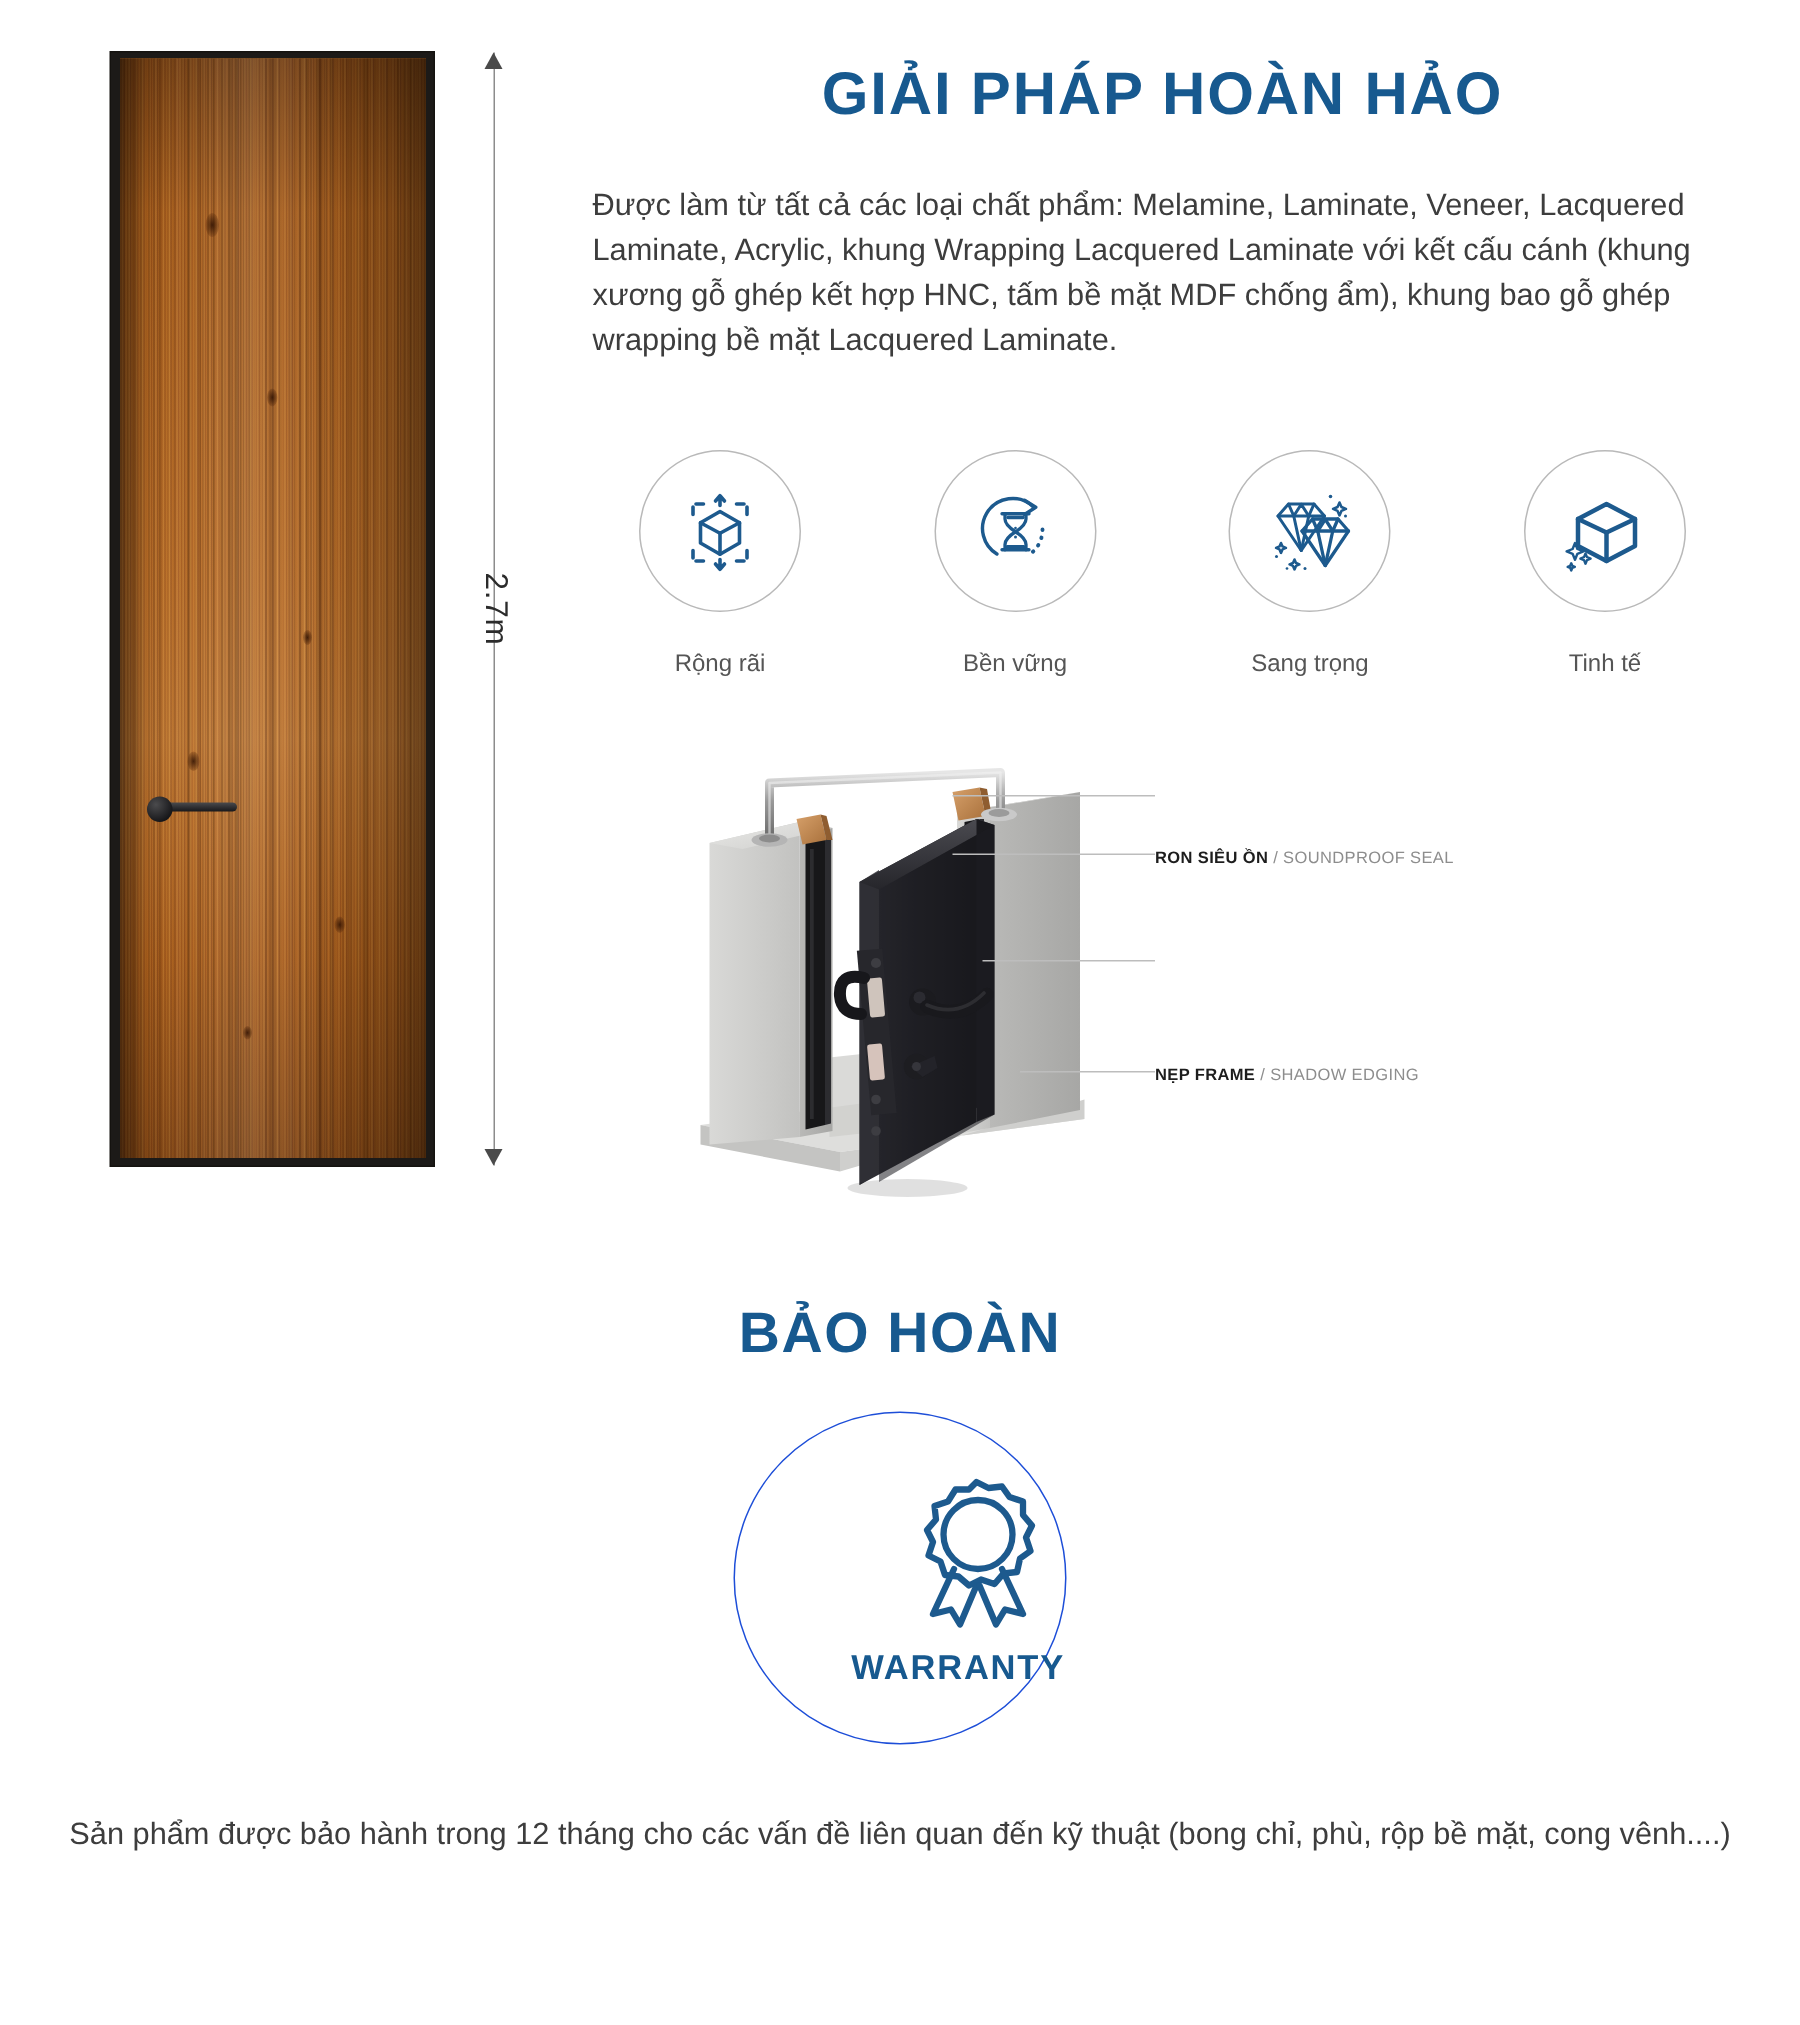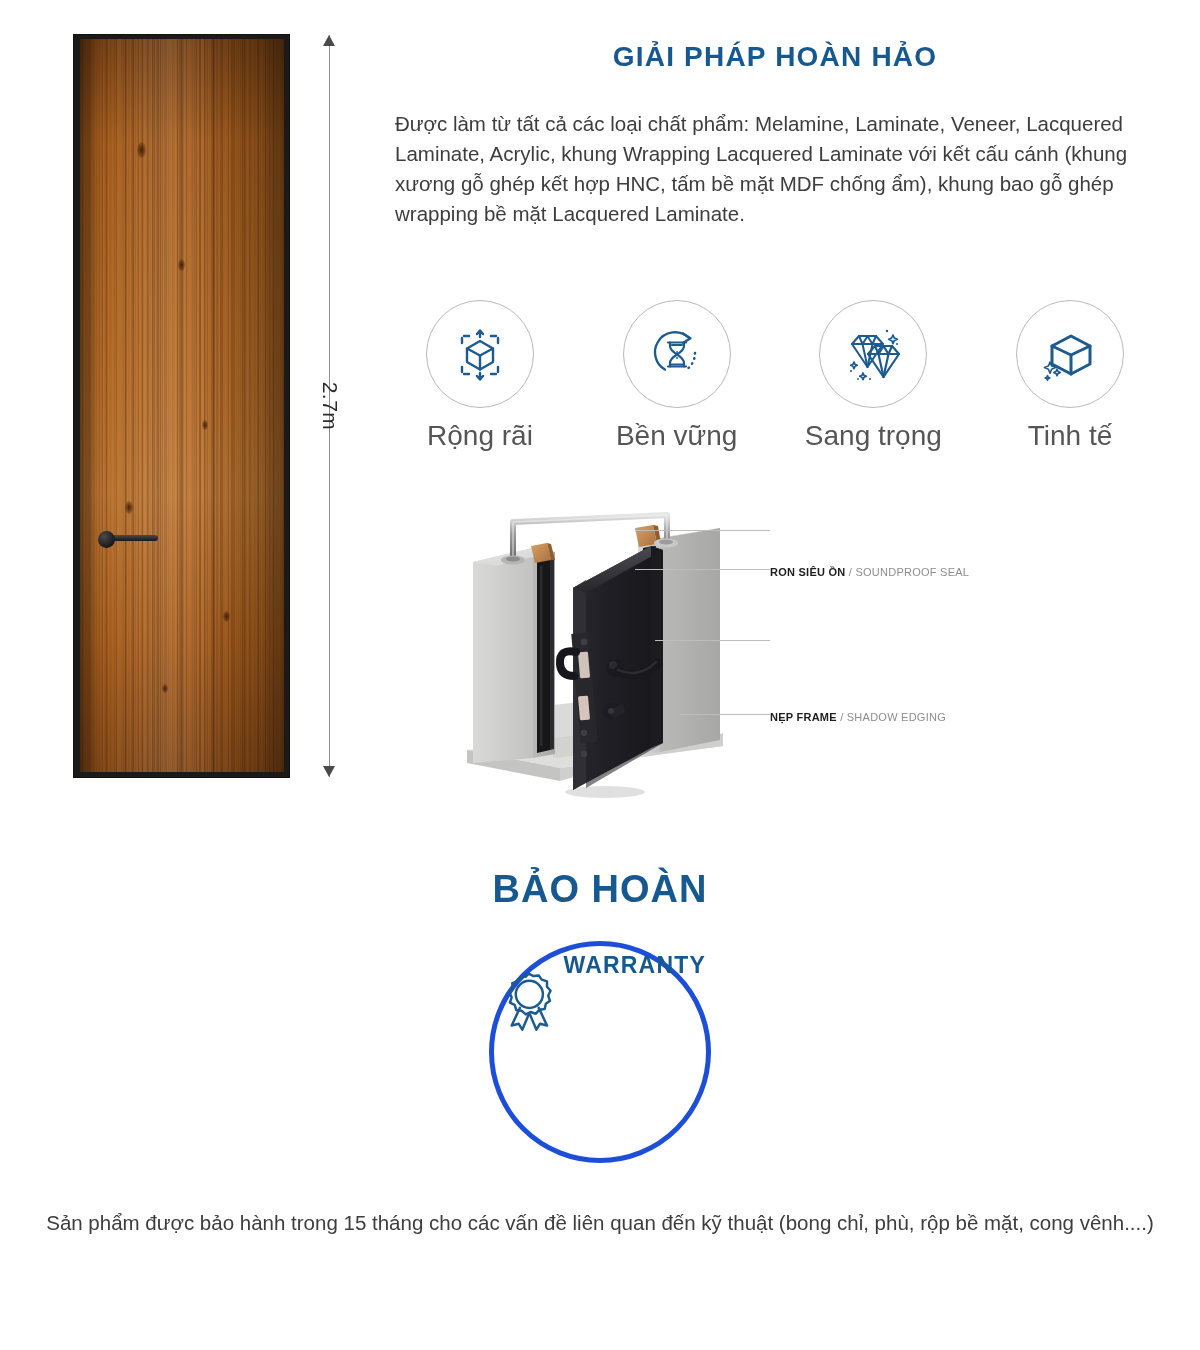--- a/index.html
+++ b/index.html
@@ -74,41 +74,41 @@
     transform: translate(-50%,-50%) rotate(90deg);
     white-space: nowrap; font-size: 21px; color: #2b2b2b;
     font-family: "Liberation Sans", sans-serif; letter-spacing: .5px;
   }
 
   
   .right { position: absolute; left: 395px; top: 0; width: 760px; }
 
   .main-title {
     text-align: center; color: #17598f;
-    font-size: 28px; font-weight: 700; letter-spacing: 1.2px;
+    font-size: 40px; font-weight: 700; letter-spacing: 1.2px;
     margin-top: 41px;
   }
   .intro {
     margin-top: 36px; width: 748px;
     font-size: 20.5px; line-height: 30px; color: #3d3d3d; font-weight: 400;
   }
 
   
   .features {
     position: absolute; left: 395px; top: 300px;
     width: 760px; display: flex; justify-content: space-between;
   }
   .feature { width: 170px; display: flex; flex-direction: column; align-items: center; }
   .feature-circle {
     width: 108px; height: 108px; border-radius: 50%;
     border: 1px solid #b9b9b9; display: flex; align-items: center; justify-content: center;
     background: #fff;
   }
   .feature-label {
-    margin-top: 12px; font-size: 28px; color: #555; text-align: center; white-space: nowrap;
+    margin-top: 26px; font-size: 16px; color: #555; text-align: center; white-space: nowrap;
   }
 
   
   .cross-wrap { position: absolute; left: 455px; top: 500px; width: 300px; height: 310px; }
   .cross-svg { position: absolute; left: 0; top: 0; }
 
   .callouts { position: absolute; left: 640px; top: 500px; width: 420px; height: 250px; }
   .lead-line { position: absolute; height: 1px; background: #bdbdbd; }
   .callout { position: absolute; left: 130px; width: 290px; }
   .callout .vn {
@@ -122,22 +122,22 @@
   .callout .en-block { display: block; font-size: 11px; color: #8d8d8d; letter-spacing:.25px; }
 
   
   .warranty-title {
     position: absolute; left: 0; right: 0; top: 868px;
     text-align: center; color: #17598f; font-size: 38px; font-weight: 700; letter-spacing: 1px;
   }
   .warranty-badge {
     position: absolute; left: 489px; top: 941px;
     width: 222px; height: 222px; border-radius: 50%;
-    border: 5px solid #1d4ed8; background: #fff;
-    display: flex; flex-direction: row; align-items: flex-start; justify-content: center;
+    border: 1px solid #1d4ed8; background: #fff;
+    display: flex; flex-direction: column; align-items: flex-end; justify-content: center;
   }
   .warranty-word {
     margin-top: 6px; color: #17598f; font-size: 23px; font-weight: 700; letter-spacing: 1.2px;
   }
   .warranty-note {
     position: absolute; left: 0; right: 0; top: 1208px;
     text-align: center; font-size: 20.5px; line-height: 30px; color: #3d3d3d;
   }
 </style>
 </head>
@@ -510,15 +510,15 @@
         <path d="M59 8
                  L67 12 L76 11 L81 18 L90 21 L90 30 L96 37 L92 45 L95 54 L88 59 L86 68 L77 69 L71 76 L62 73 L54 77 L47 71 L38 70 L35 61 L27 57 L30 48 L26 40 L32 33 L31 24 L40 21 L45 13 L54 13 Z"></path>
         <circle cx="60" cy="43" r="23"></circle>
         <path d="M44 66 L30 96 L42 93 L48 103 L59 77"></path>
         <path d="M76 66 L90 96 L78 93 L72 103 L61 77"></path>
       </g>
     </svg>
     <div class="warranty-word">WARRANTY</div>
   </div>
 
-  <div class="warranty-note">Sản phẩm được bảo hành trong 15 tháng cho các vấn đề liên quan đến kỹ thuật (bong chỉ, phù, rộp bề mặt, cong vênh....)</div>
+  <div class="warranty-note">Sản phẩm được bảo hành trong 12 tháng cho các vấn đề liên quan đến kỹ thuật (bong chỉ, phù, rộp bề mặt, cong vênh....)</div>
 
 </div>
 
 </body></html>

